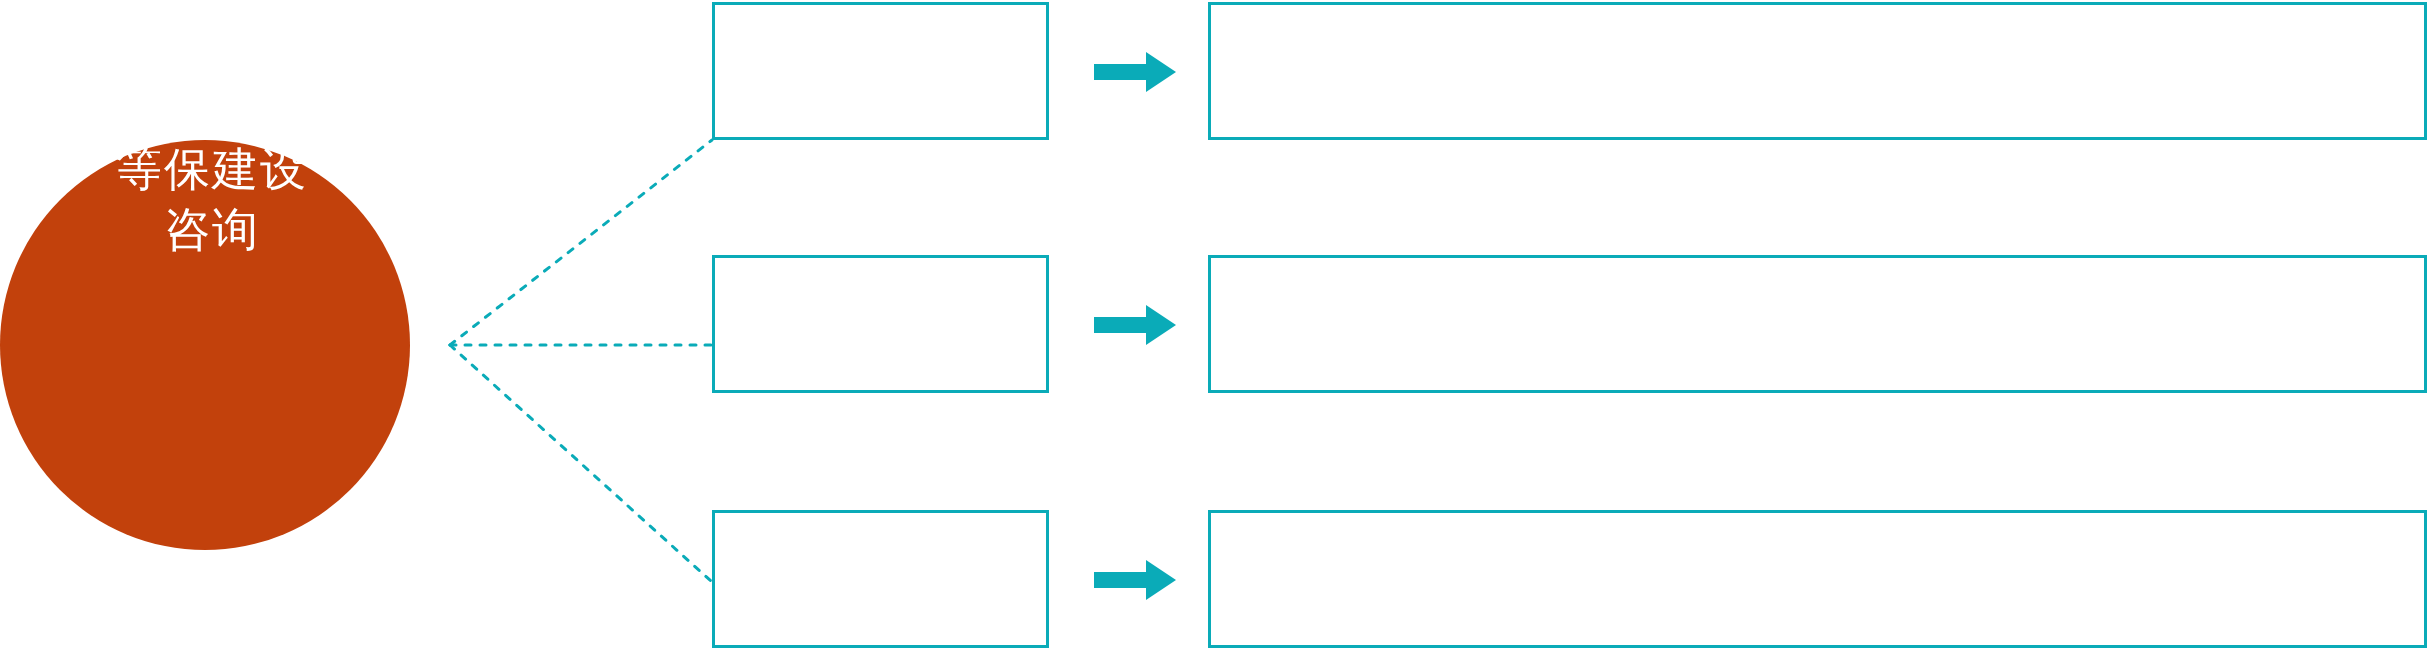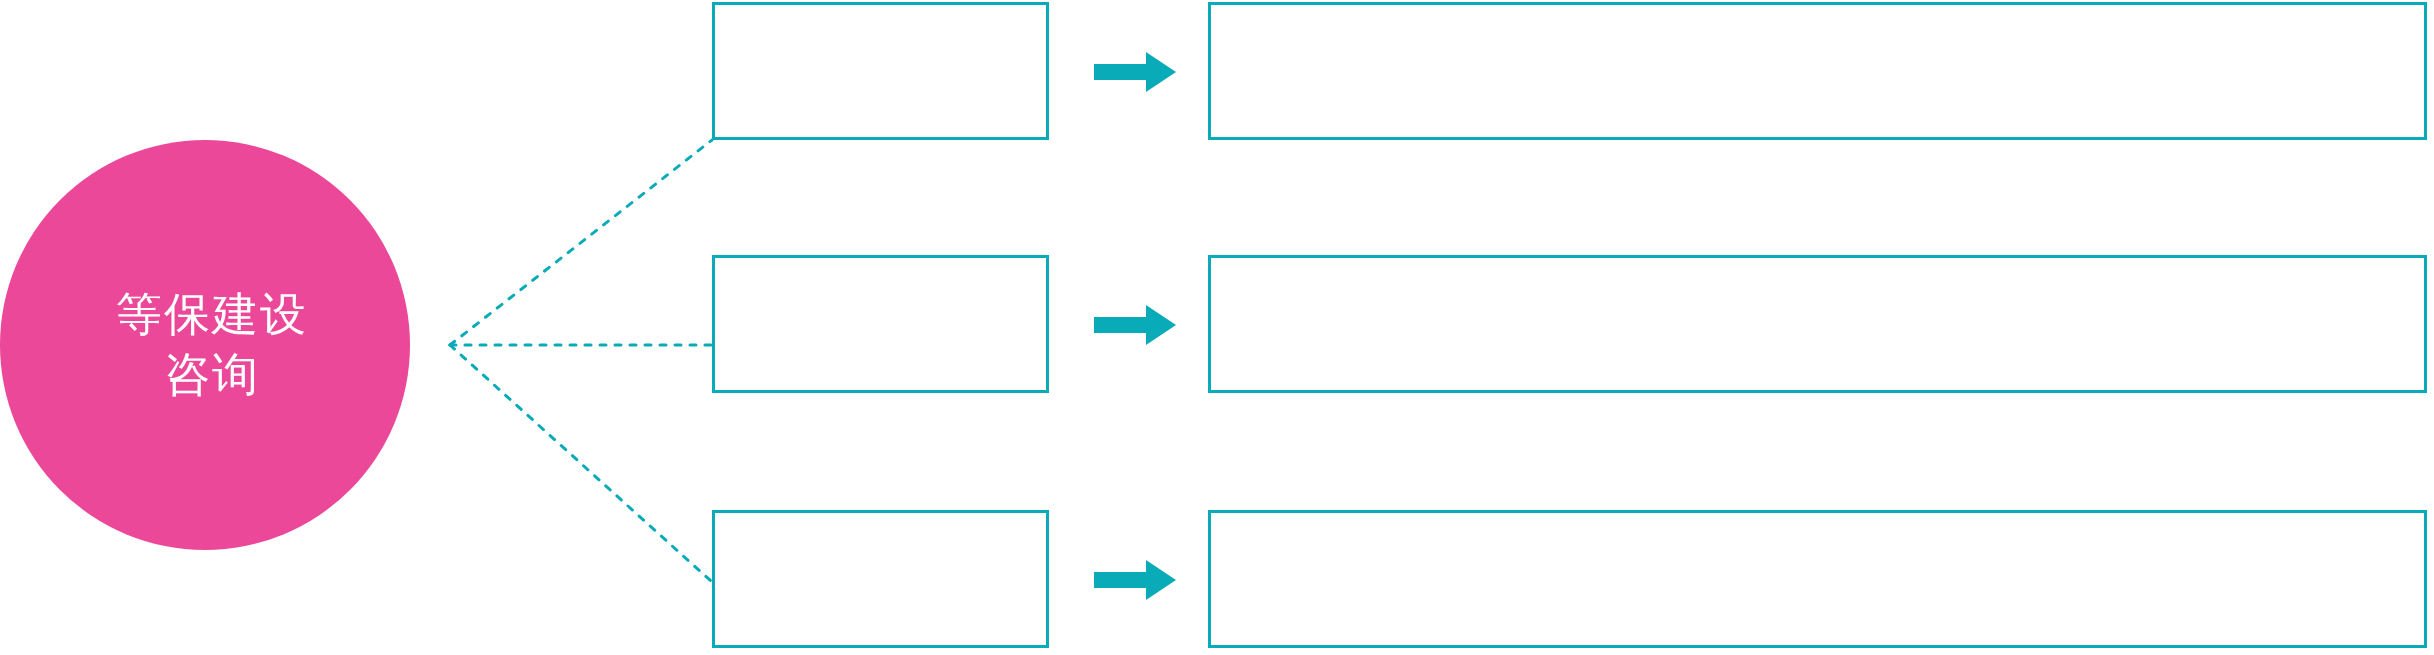--- a/index.html
+++ b/index.html
@@ -31,23 +31,22 @@
   }
 
   
   #hub-circle {
     position: absolute;
     left: 0px;
     top: 140px;
     width: 410px;
     height: 410px;
     border-radius: 50%;
-    background: #ec4899;
+    background: #c2410c;
     display: flex;
-    align-items: center;
     justify-content: center;
     box-sizing: border-box;
   }
   #hub-label {
     color: #ffffff;
     font-size: 46px;
     line-height: 1.30;
     letter-spacing: 2px;
     text-align: center;
     font-weight: 400;

